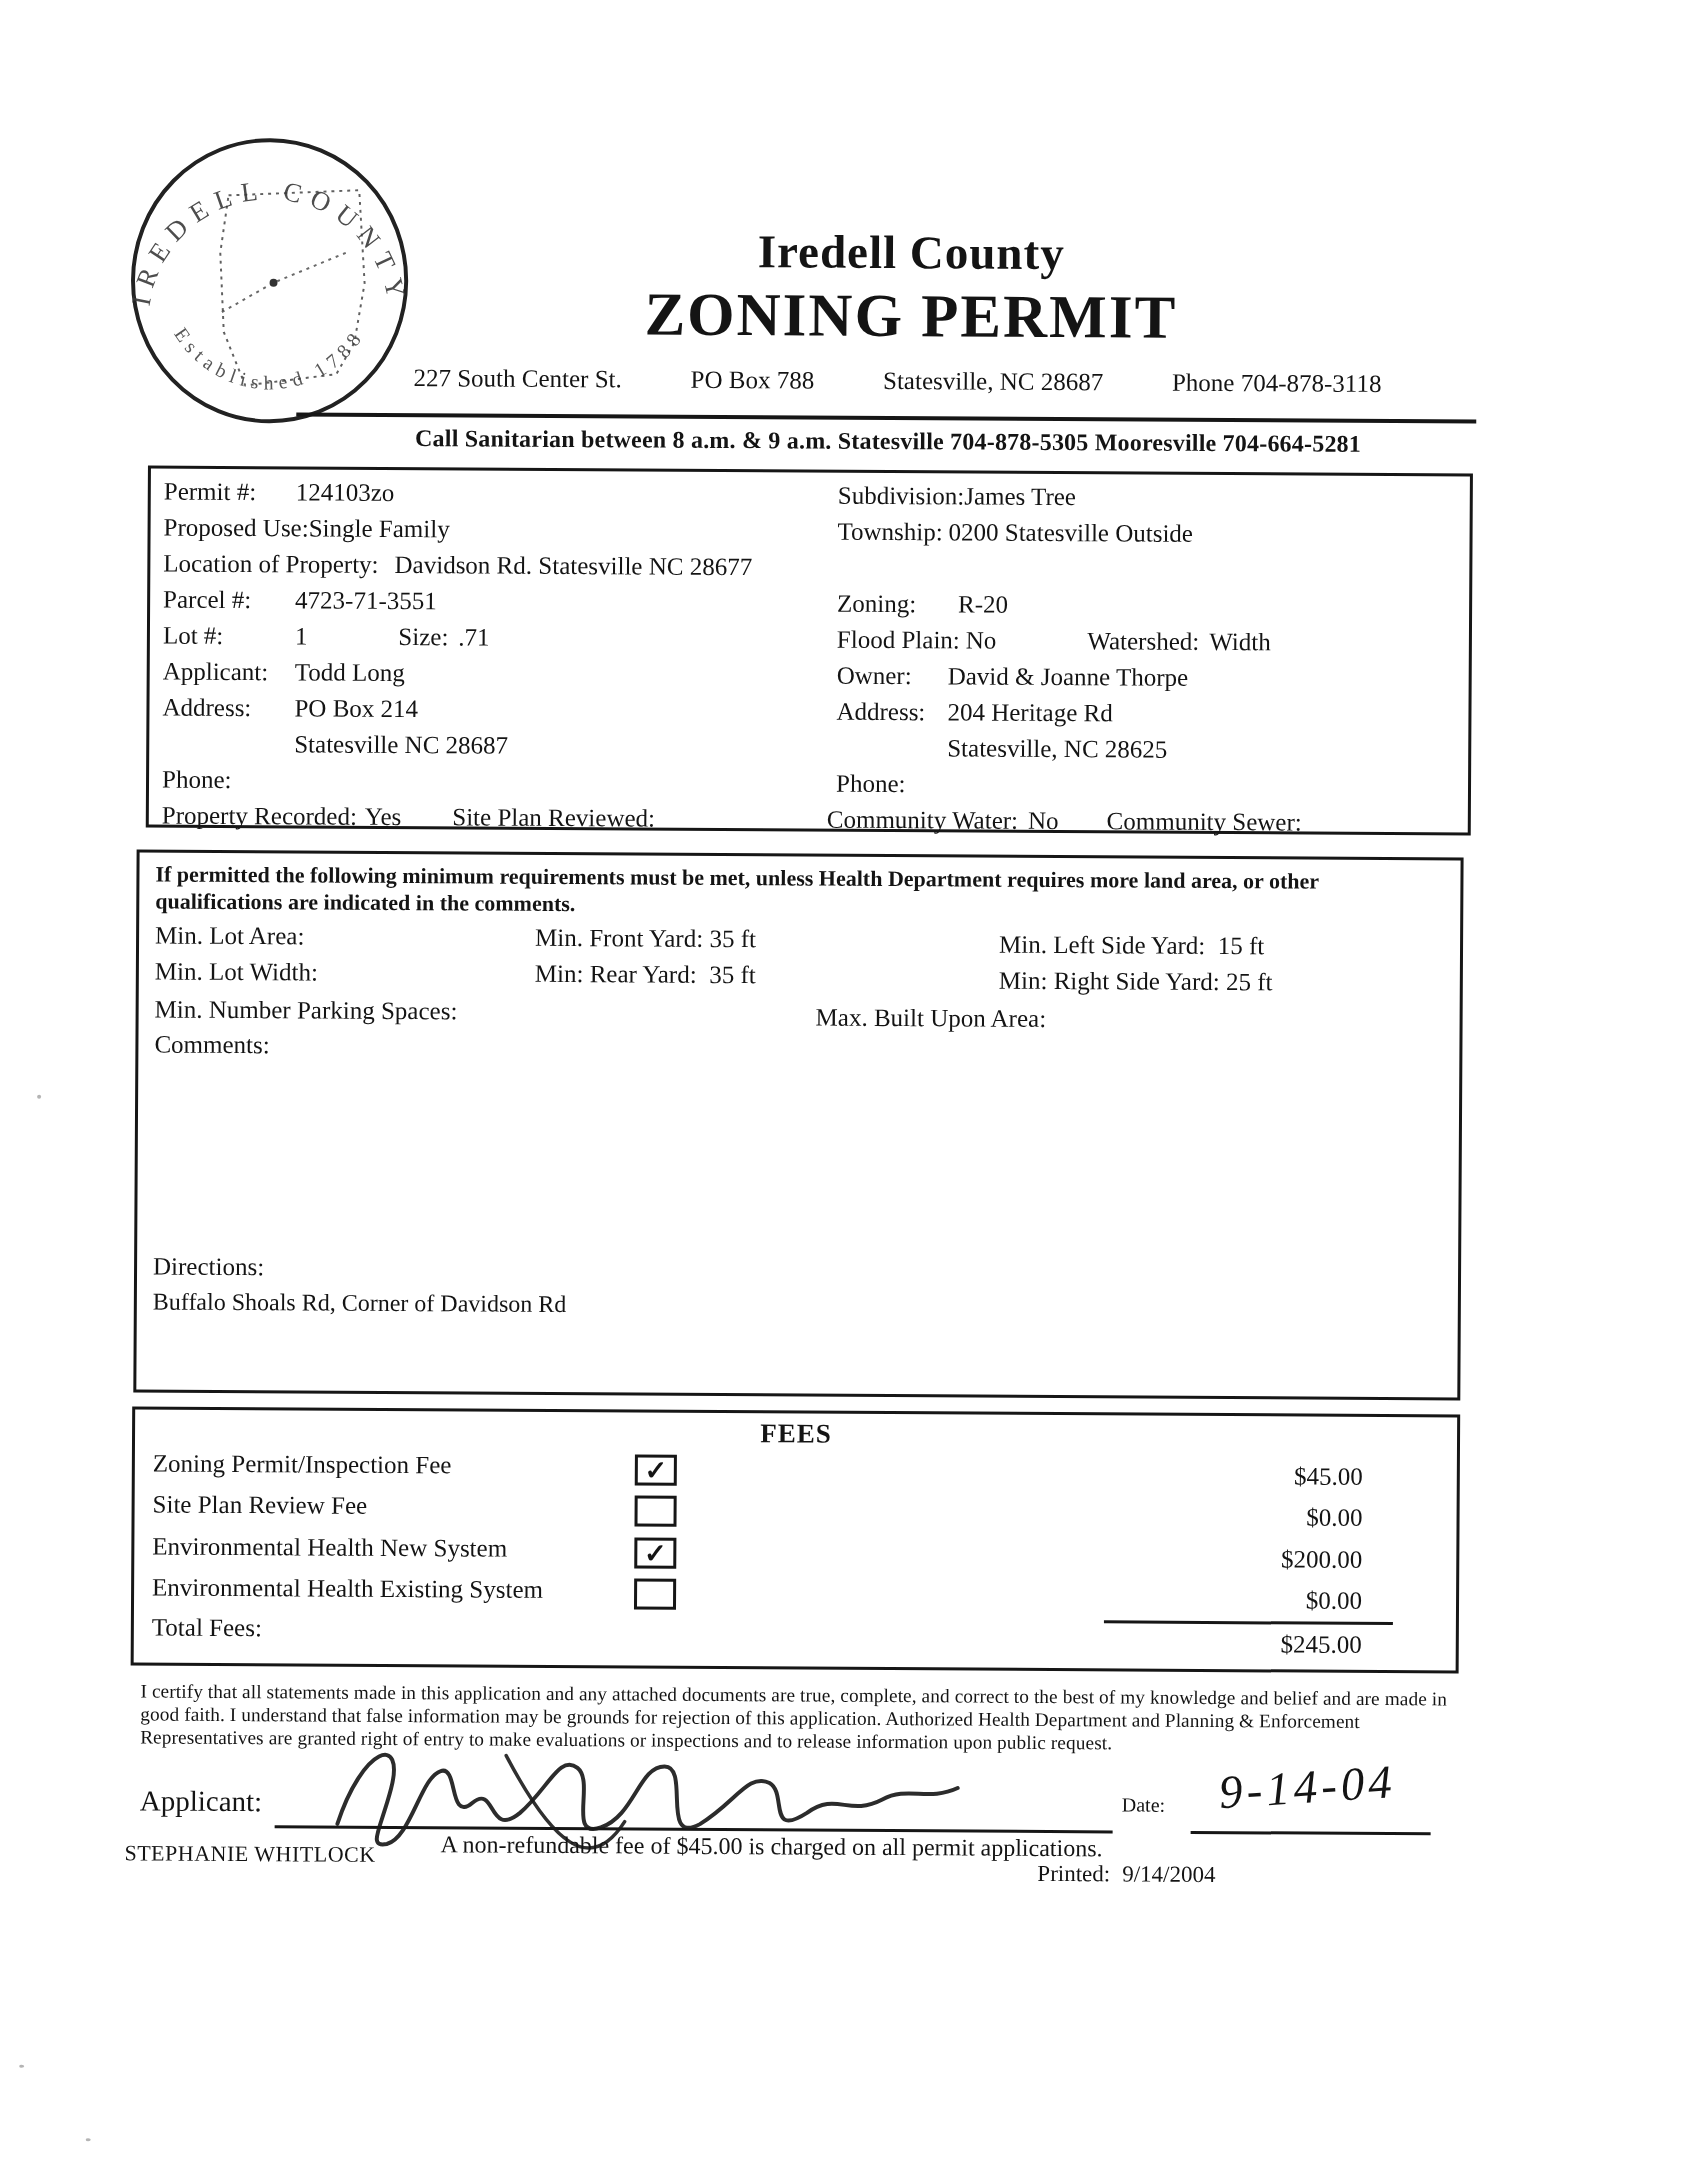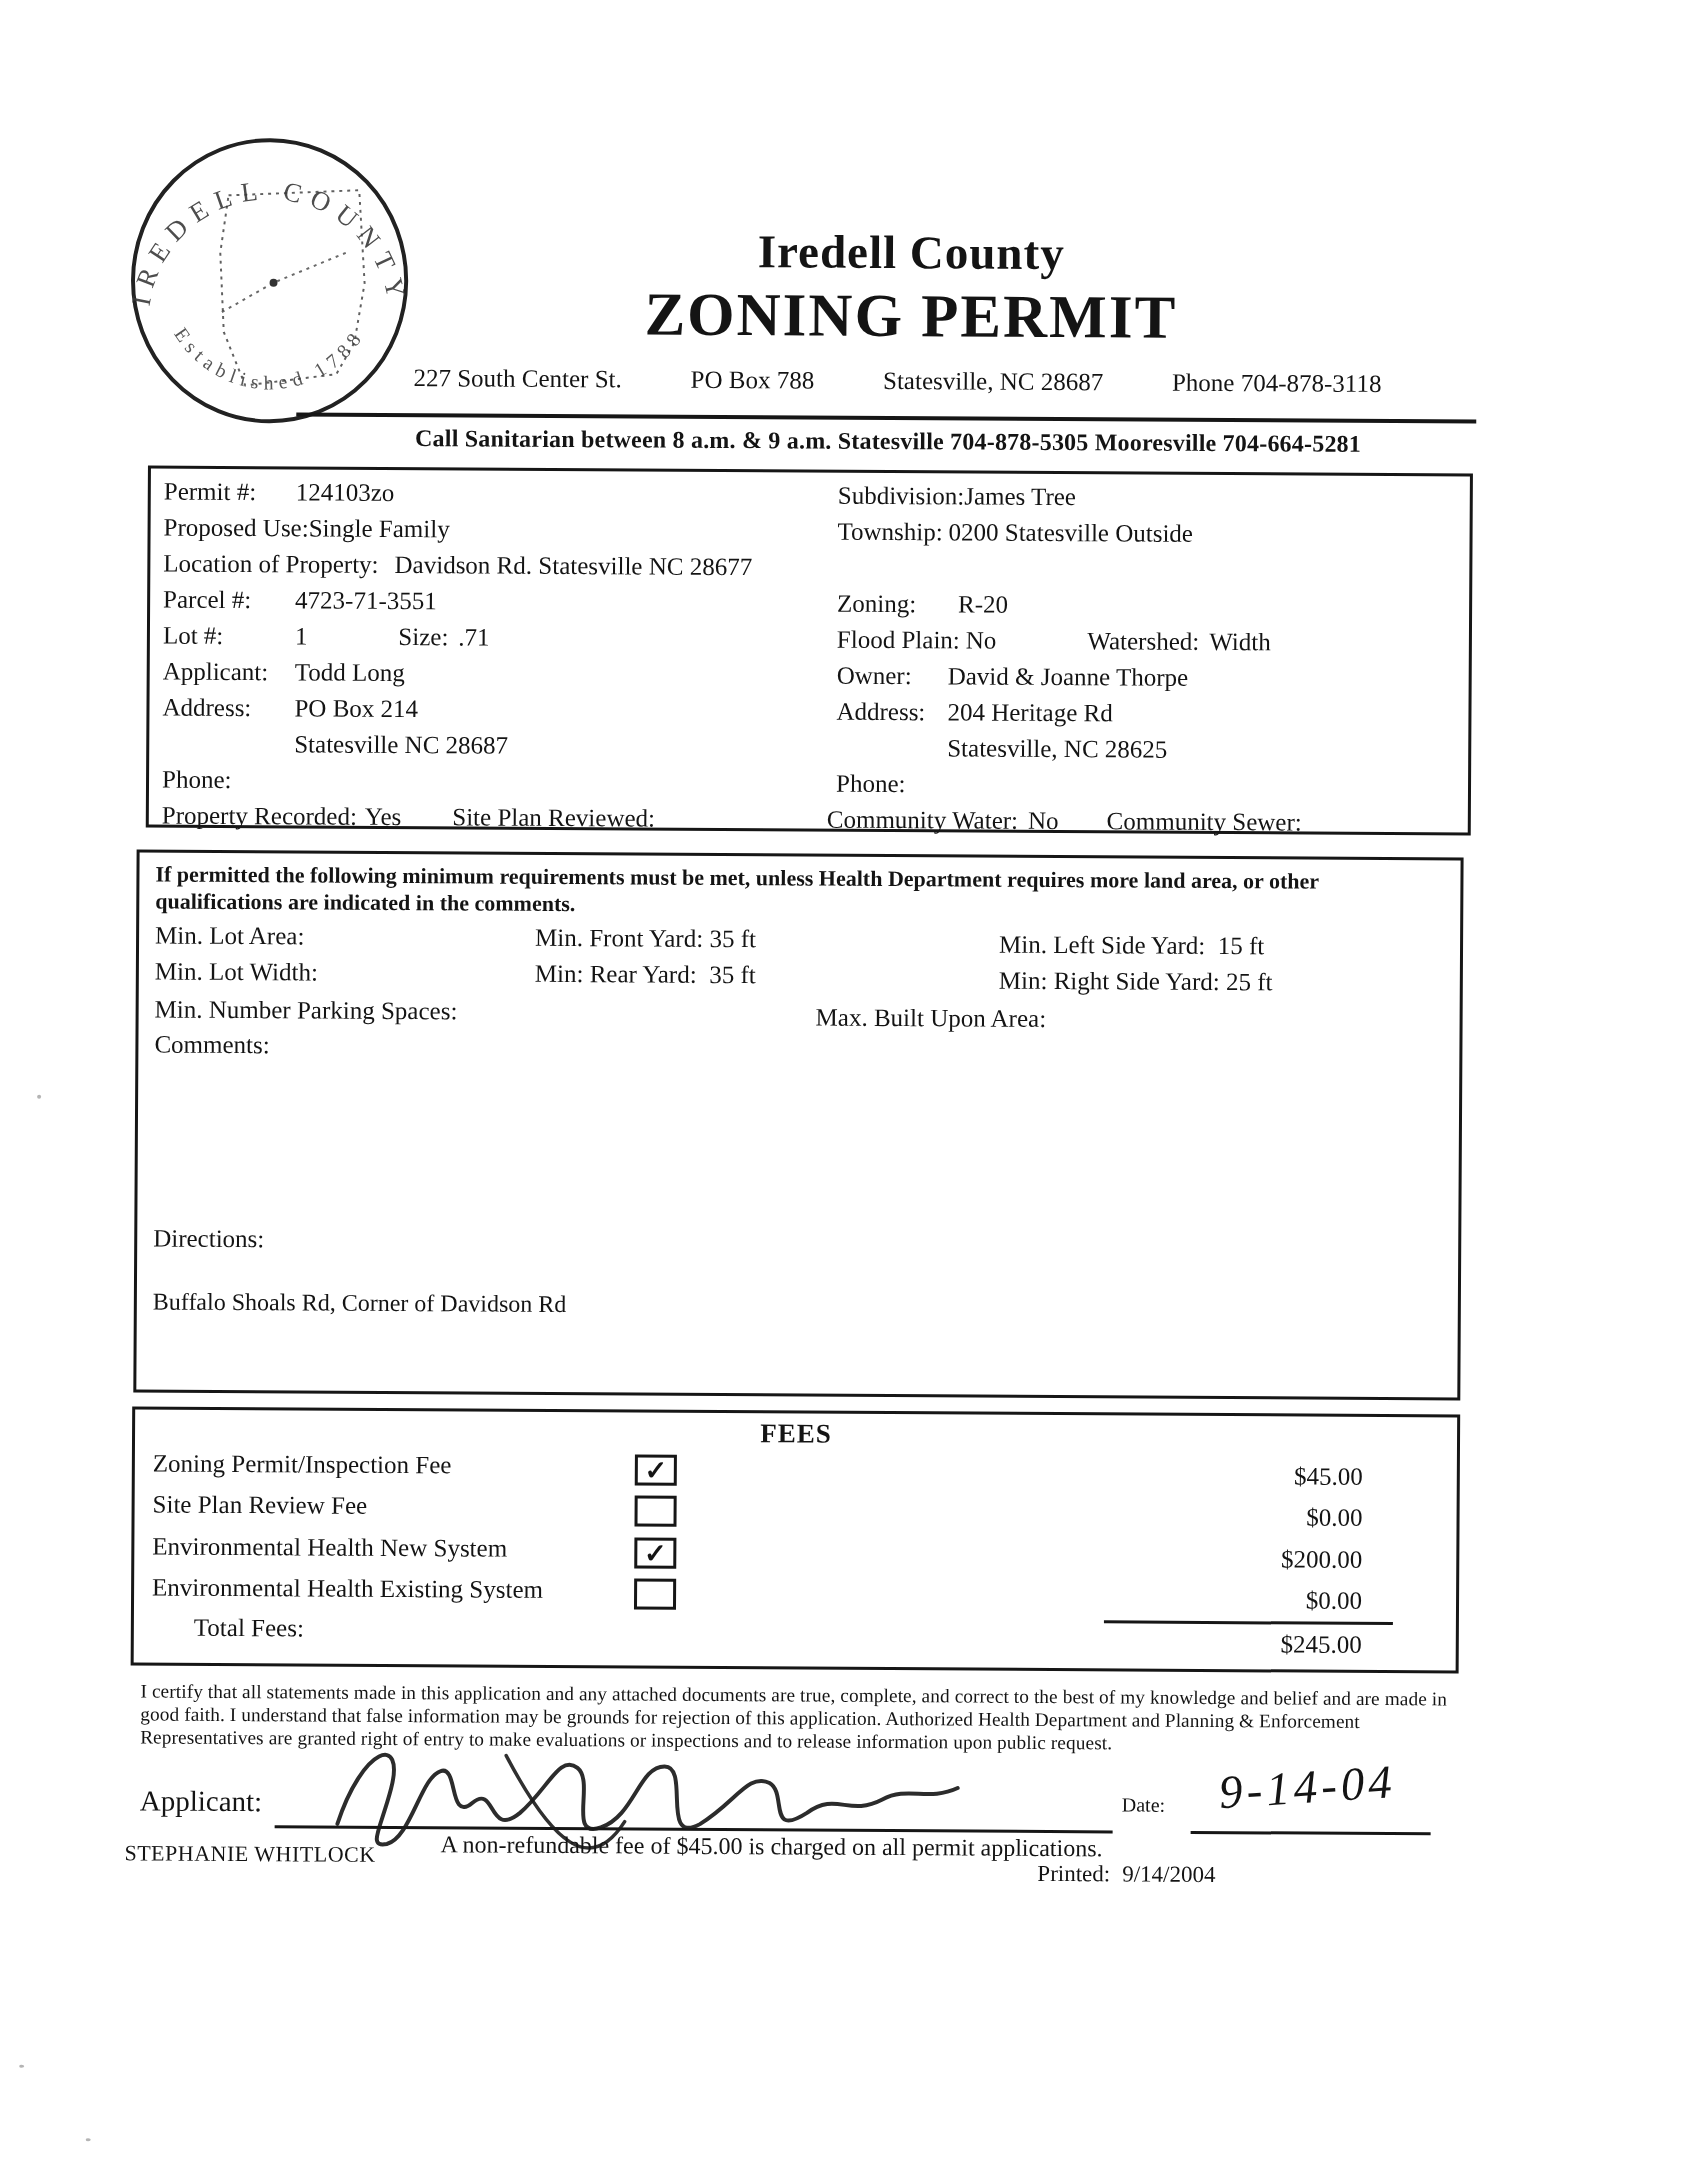--- a/index.html
+++ b/index.html
@@ -181,21 +181,21 @@
 
     <span class="abs" style="left:16px; top:105px;">Min. Lot Width:</span>
     <span class="abs" style="left:396px; top:105px;"><span>Min: Rear Yard:</span>&nbsp; <span>35 ft</span></span>
     <span class="abs" style="left:860px; top:109px;"><span>Min: Right Side Yard:</span> <span>25 ft</span></span>
 
     <span class="abs" style="left:16px; top:143px;">Min. Number Parking Spaces:</span>
     <span class="abs" style="left:677px; top:147px;">Max. Built Upon Area:</span>
 
     <span class="abs" style="left:16px; top:178px;">Comments:</span>
 
-    <span class="abs" style="left:16px; top:372px;">Directions:</span>
+    <span class="abs" style="left:16px; top:400px;">Directions:</span>
     <span class="abs" style="left:16px; top:436px; font-size:24px;">Buffalo Shoals Rd, Corner of Davidson Rd</span>
   </div>
 
   <div class="abs fees-box">
     <div class="fees-title">FEES</div>
 
     <span class="fee-label" style="top:40px;">Zoning Permit/Inspection Fee</span>
     <span class="checkbox" style="top:42px;"><span>✓</span></span>
     <span class="fee-amount" style="top:46px;">$45.00</span>
 
@@ -205,21 +205,21 @@
 
     <span class="fee-label" style="top:123px;">Environmental Health New System</span>
     <span class="checkbox" style="top:125px;"><span>✓</span></span>
     <span class="fee-amount" style="top:129px;">$200.00</span>
 
     <span class="fee-label" style="top:164px;">Environmental Health Existing System</span>
     <span class="checkbox" style="top:166px;"><span></span></span>
     <span class="fee-amount" style="top:170px;">$0.00</span>
 
     <div class="hline" style="left:970px; top:205px; width:289px; height:3px;"></div>
-    <span class="fee-label" style="top:204px;margin-left:42px;">Total Fees:</span>
+    <span class="fee-label" style="top:204px;">Total Fees:</span>
     <span class="fee-amount" style="top:214px;">$245.00</span>
   </div>
 
   <div class="abs cert">I certify that all statements made in this application and any attached documents are true, complete, and correct to the best of my knowledge and belief and are made in good faith. I understand that false information may be grounds for rejection of this application. Authorized Health Department and Planning &amp; Enforcement Representatives are granted right of entry to make evaluations or inspections and to release information upon public request.</div>
 
   <span class="abs sig-label">Applicant:</span>
   <div class="hline" style="left:284px; top:1826px; width:838px; height:3px;"></div>
 
   <svg class="abs" style="left:317px; top:1725px;" width="733" height="139" viewBox="0 0 740 140">
     <path d="M30,100 C55,22 98,8 84,64 C74,104 60,124 80,120 C104,114 114,52 134,46 C152,40 142,98 166,78 C190,58 182,114 214,88 C242,64 254,28 272,42 C290,56 262,114 296,102 C330,90 334,40 360,40 C386,40 356,120 396,98 C432,76 444,46 466,56 C484,66 464,112 504,86 C534,64 546,90 580,72 C606,58 626,74 656,60" fill="none" stroke="#1a1a1a" stroke-width="4" stroke-linecap="round" opacity="0.92"></path>

